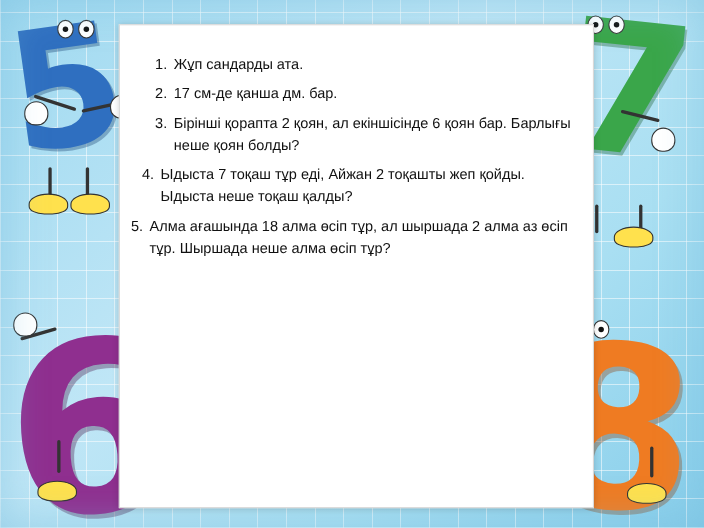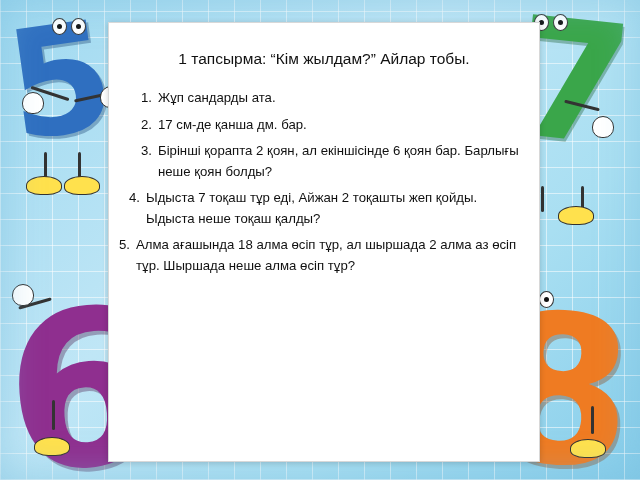--- a/index.html
+++ b/index.html
@@ -210,21 +210,20 @@
   </div>
   <div class="limb" style="right:128px; top:330px; width:34px; height:3px; transform:rotate(16deg);"></div>
   <div class="hand" style="right:158px; top:328px;"></div>
   <div class="limb" style="right:110px; bottom:46px; width:3px; height:28px;"></div>
   <div class="foot" style="right:118px; bottom:22px;"></div>
   <div class="limb" style="right:46px; bottom:46px; width:3px; height:28px;"></div>
   <div class="foot" style="right:34px; bottom:22px;"></div>
 
   <div class="card">
     <div class="card-inner">
-      <div class="title">1 тапсырма: “Кім жылдам?” Айлар  тобы.</div>
 
       <div class="tasks">
 
         <div class="task indent-left">
           <span class="task-num">1.</span>
           <span class="task-text">Жұп сандарды ата.</span>
         </div>
 
         <div class="task indent-left">
           <span class="task-num">2.</span>

